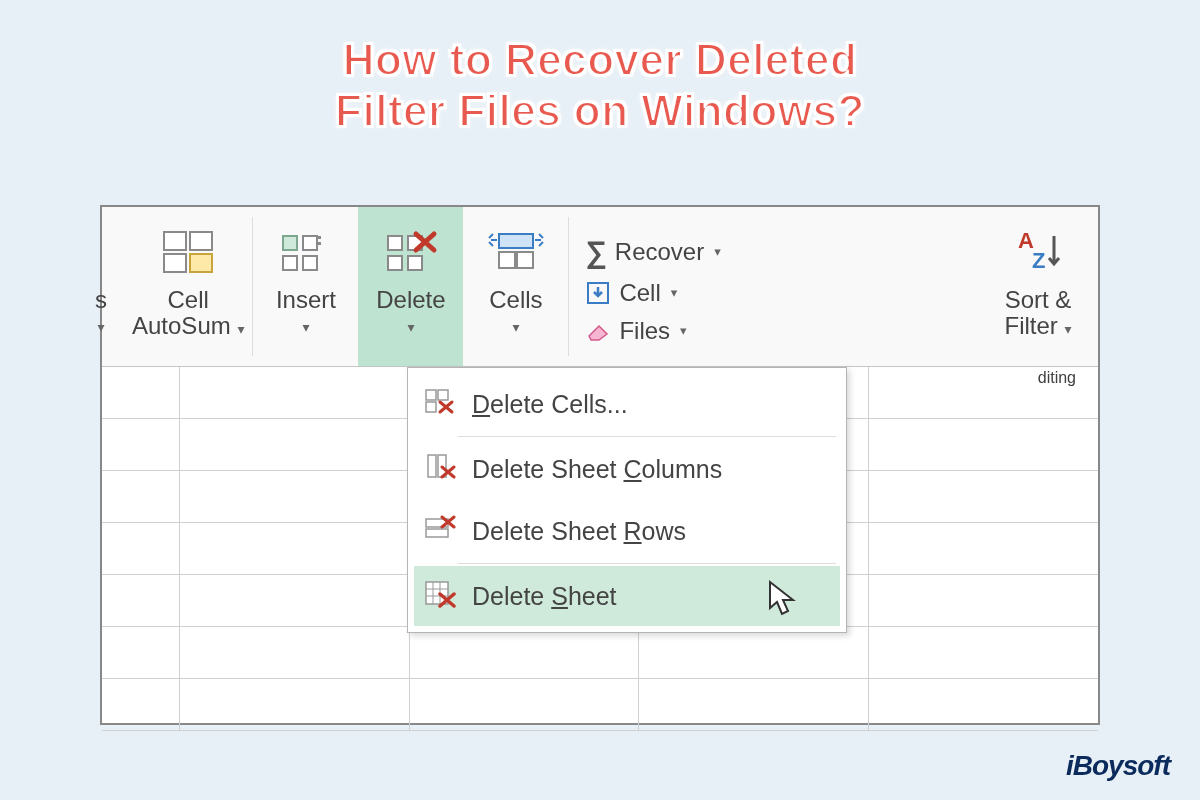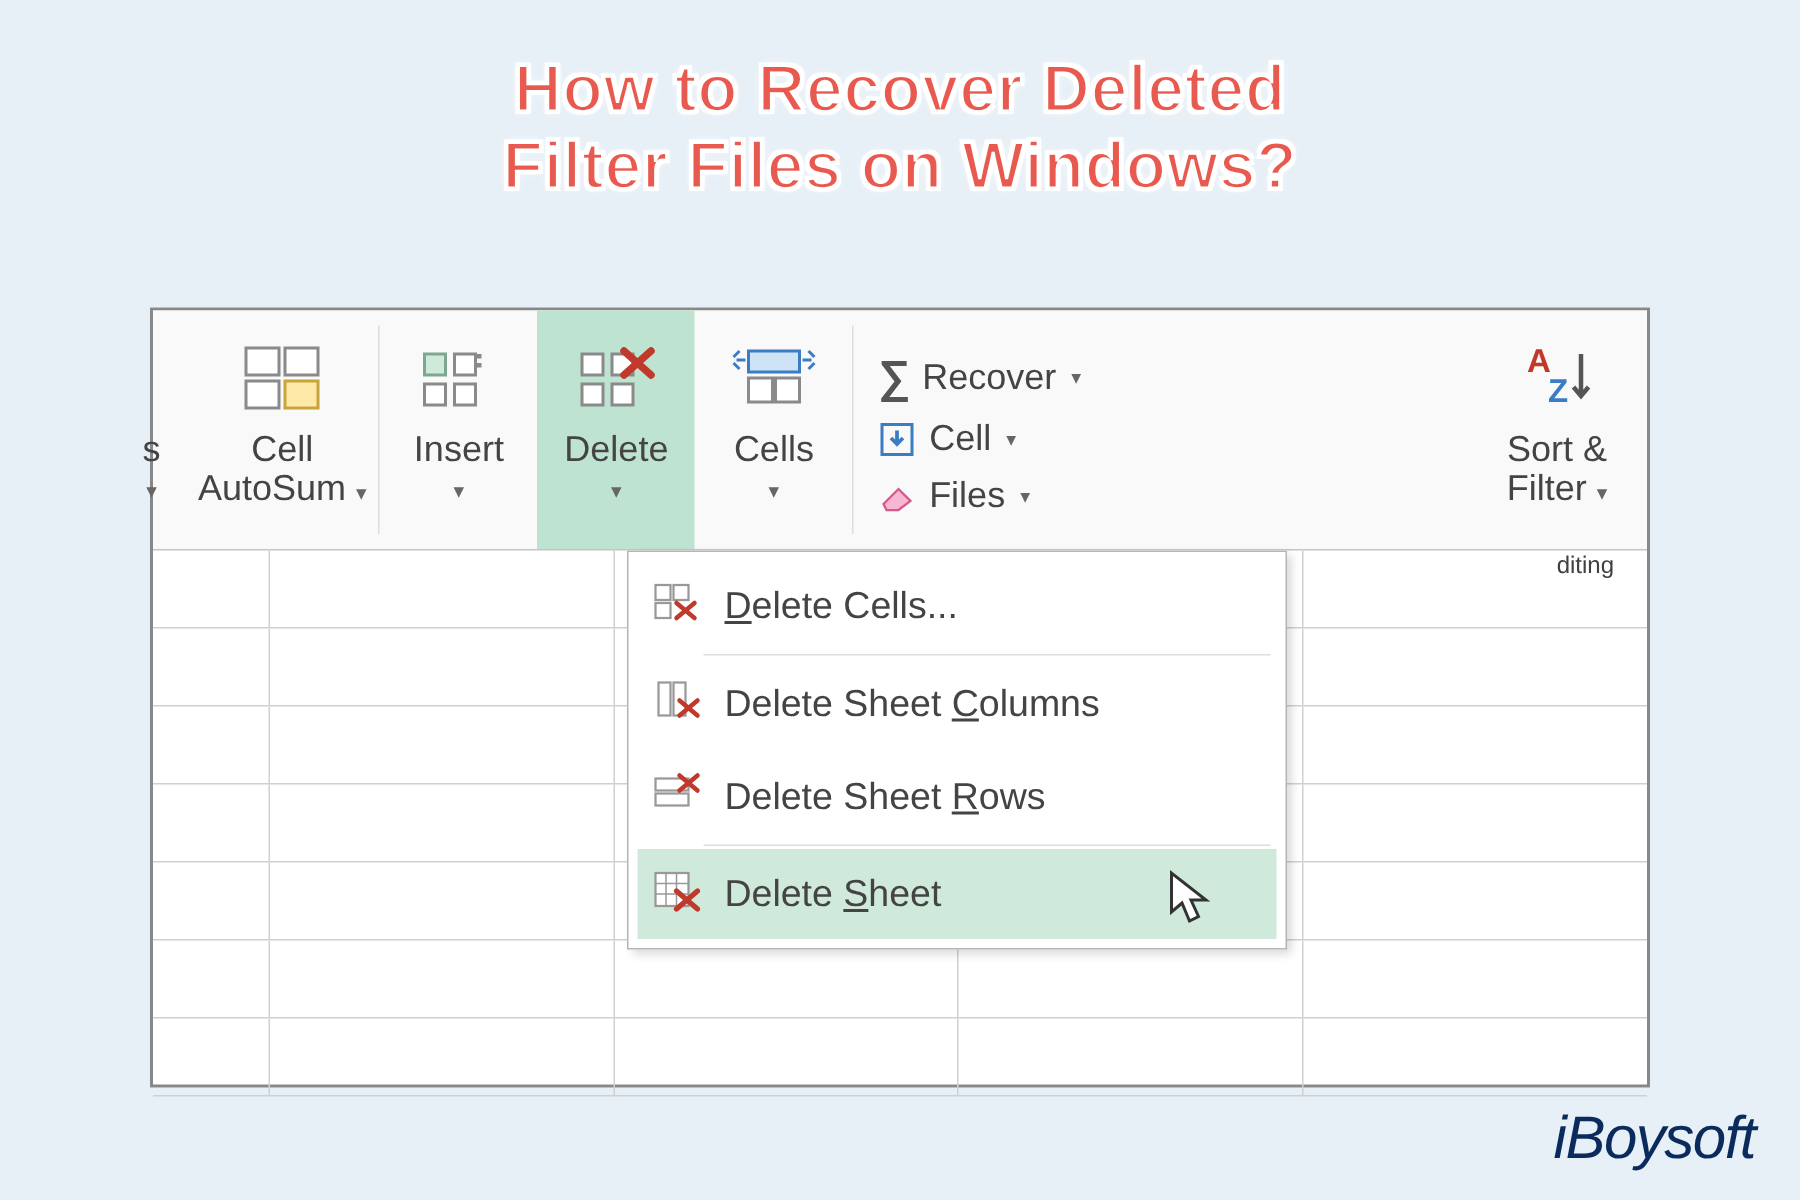--- a/index.html
+++ b/index.html
@@ -89,21 +89,21 @@
 .editing-label {
   position: absolute;
   top: 162px;
   right: 22px;
   font-size: 16px;
   color: #404040;
 }
 .menu {
   position: absolute;
   top: 160px;
-  left: 316px;
+  left: 305px;
   width: 440px;
   background: #fff;
   border: 1px solid #b5b5b5;
   box-shadow: 3px 3px 6px rgba(0,0,0,0.15);
   padding: 4px 2px;
 }
 .menu-item {
   display: flex;
   align-items: center;
   height: 60px;
@@ -123,22 +123,22 @@
   right: 40px;
   top: 12px;
   width: 34px;
   height: 40px;
   pointer-events: none;
 }
 .logo {
   position: absolute;
   right: 30px;
   bottom: 18px;
-  font-size: 40px;
-  font-weight: 400;
+  font-size: 28px;
+  font-weight: 700;
   font-style: italic;
   color: #0a2b5c;
   letter-spacing: -1px;
 }
 
 svg { display: block; }
 </style>
 </head>
 <body>
 

